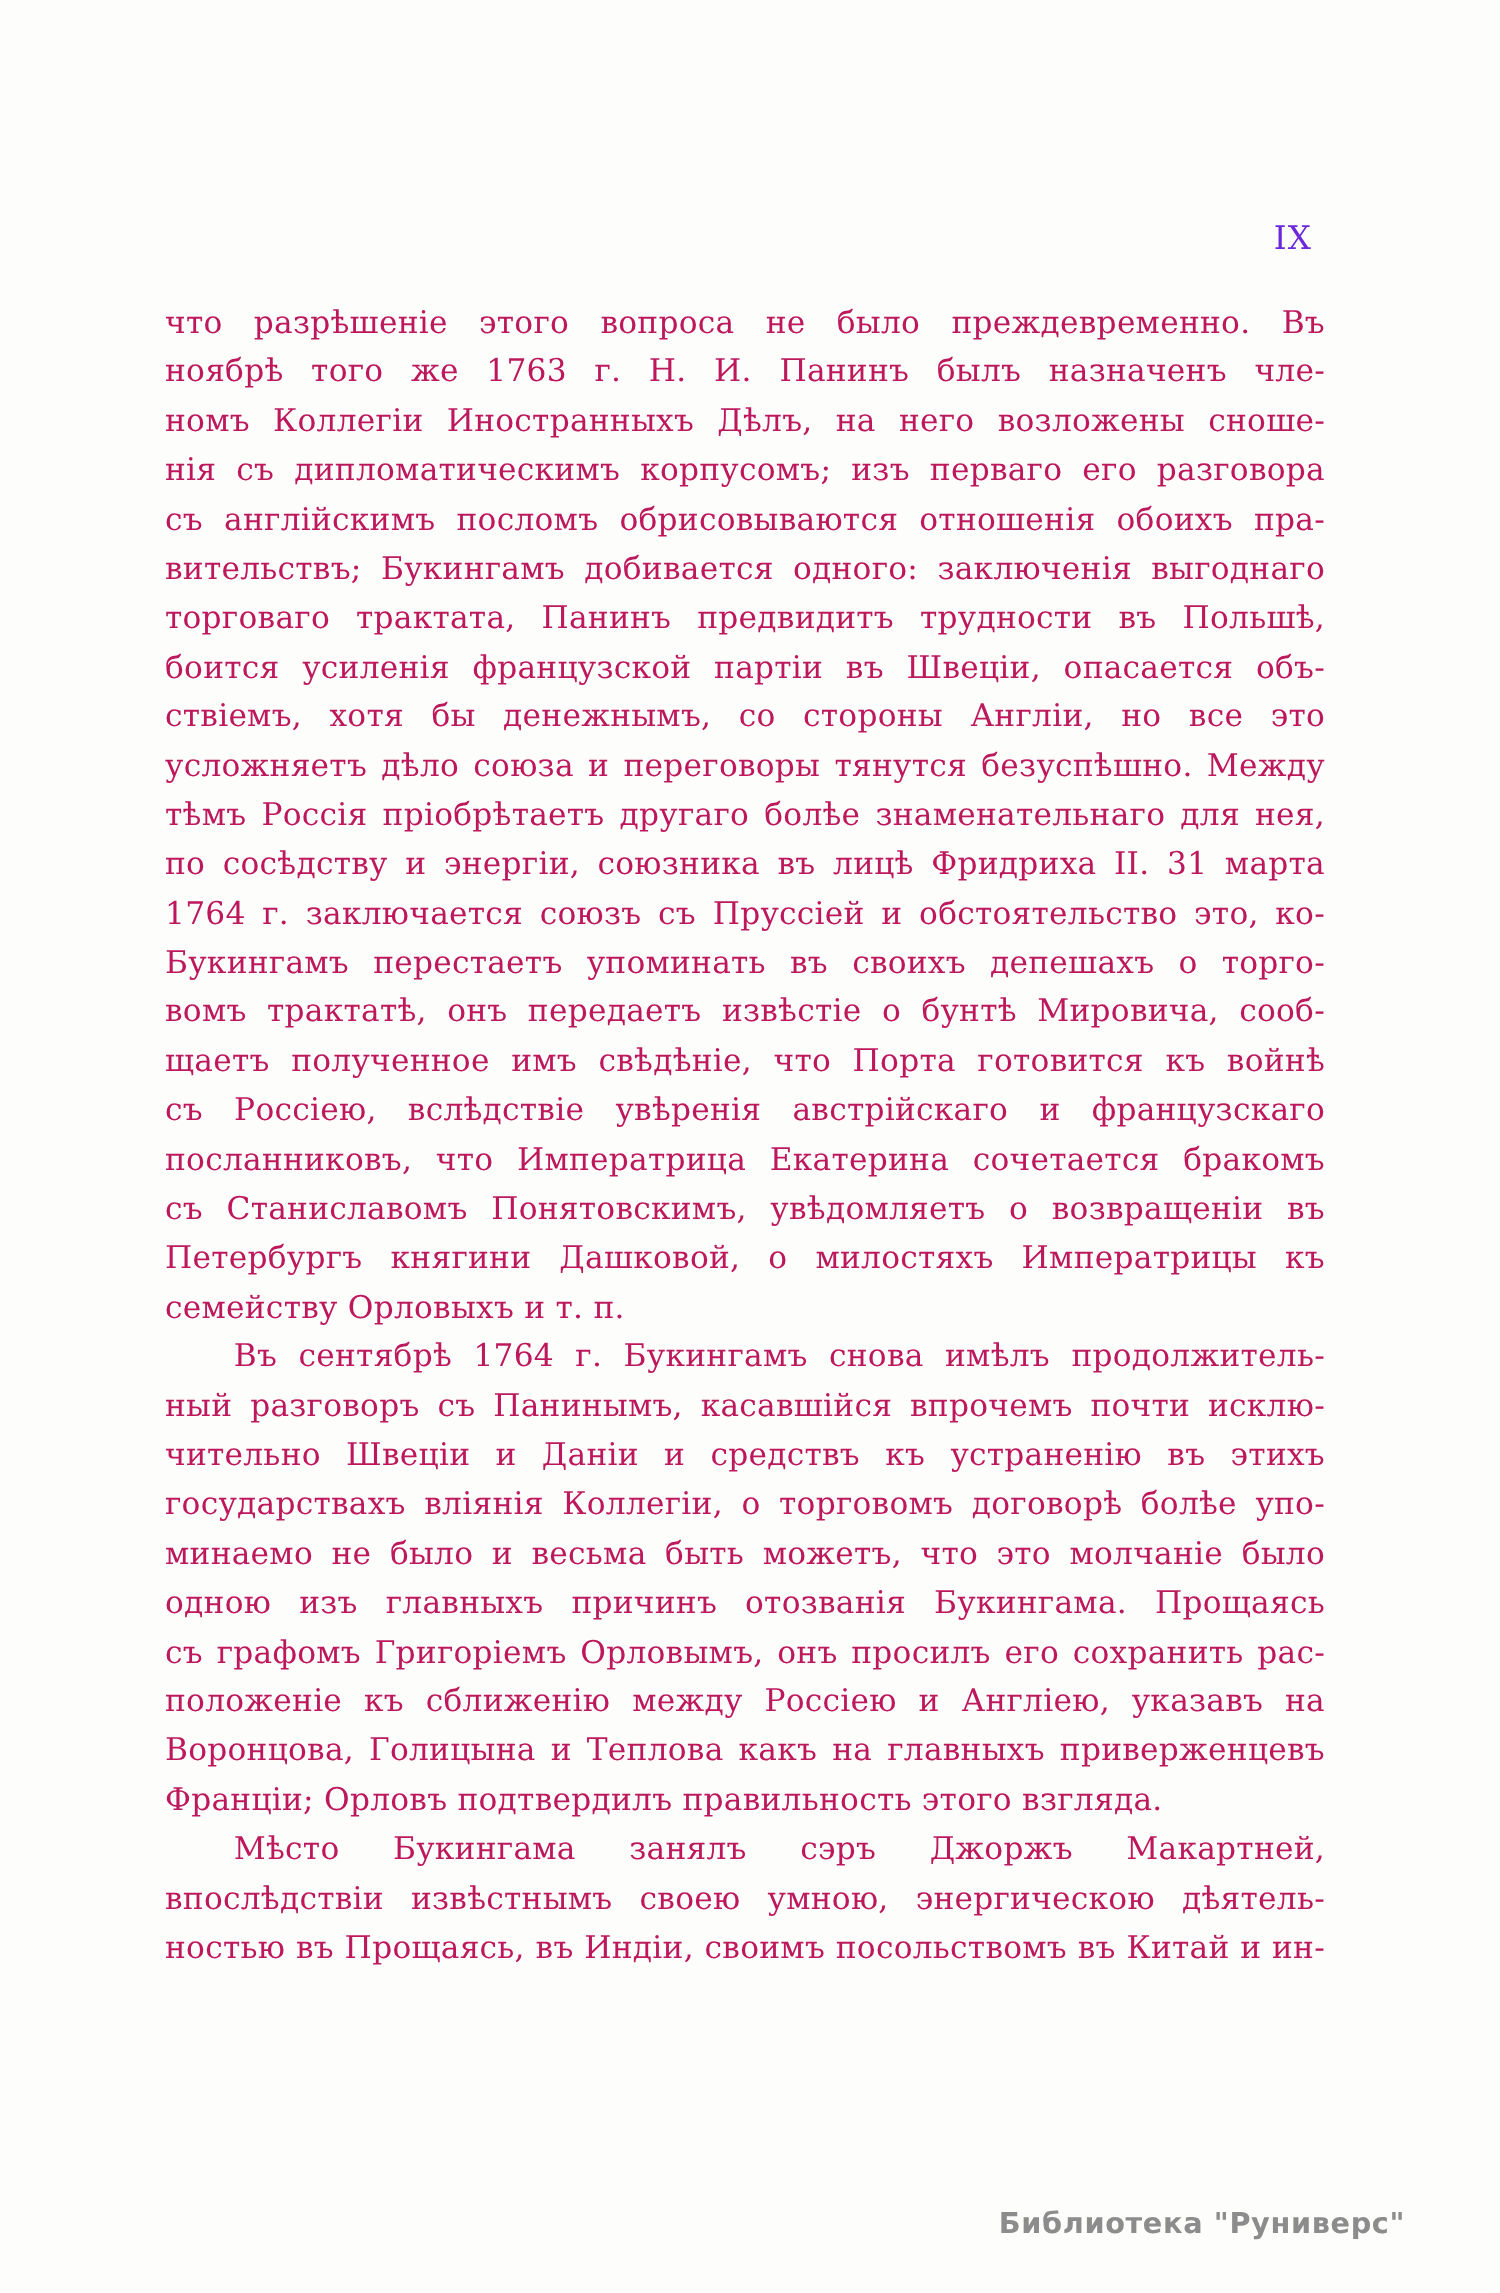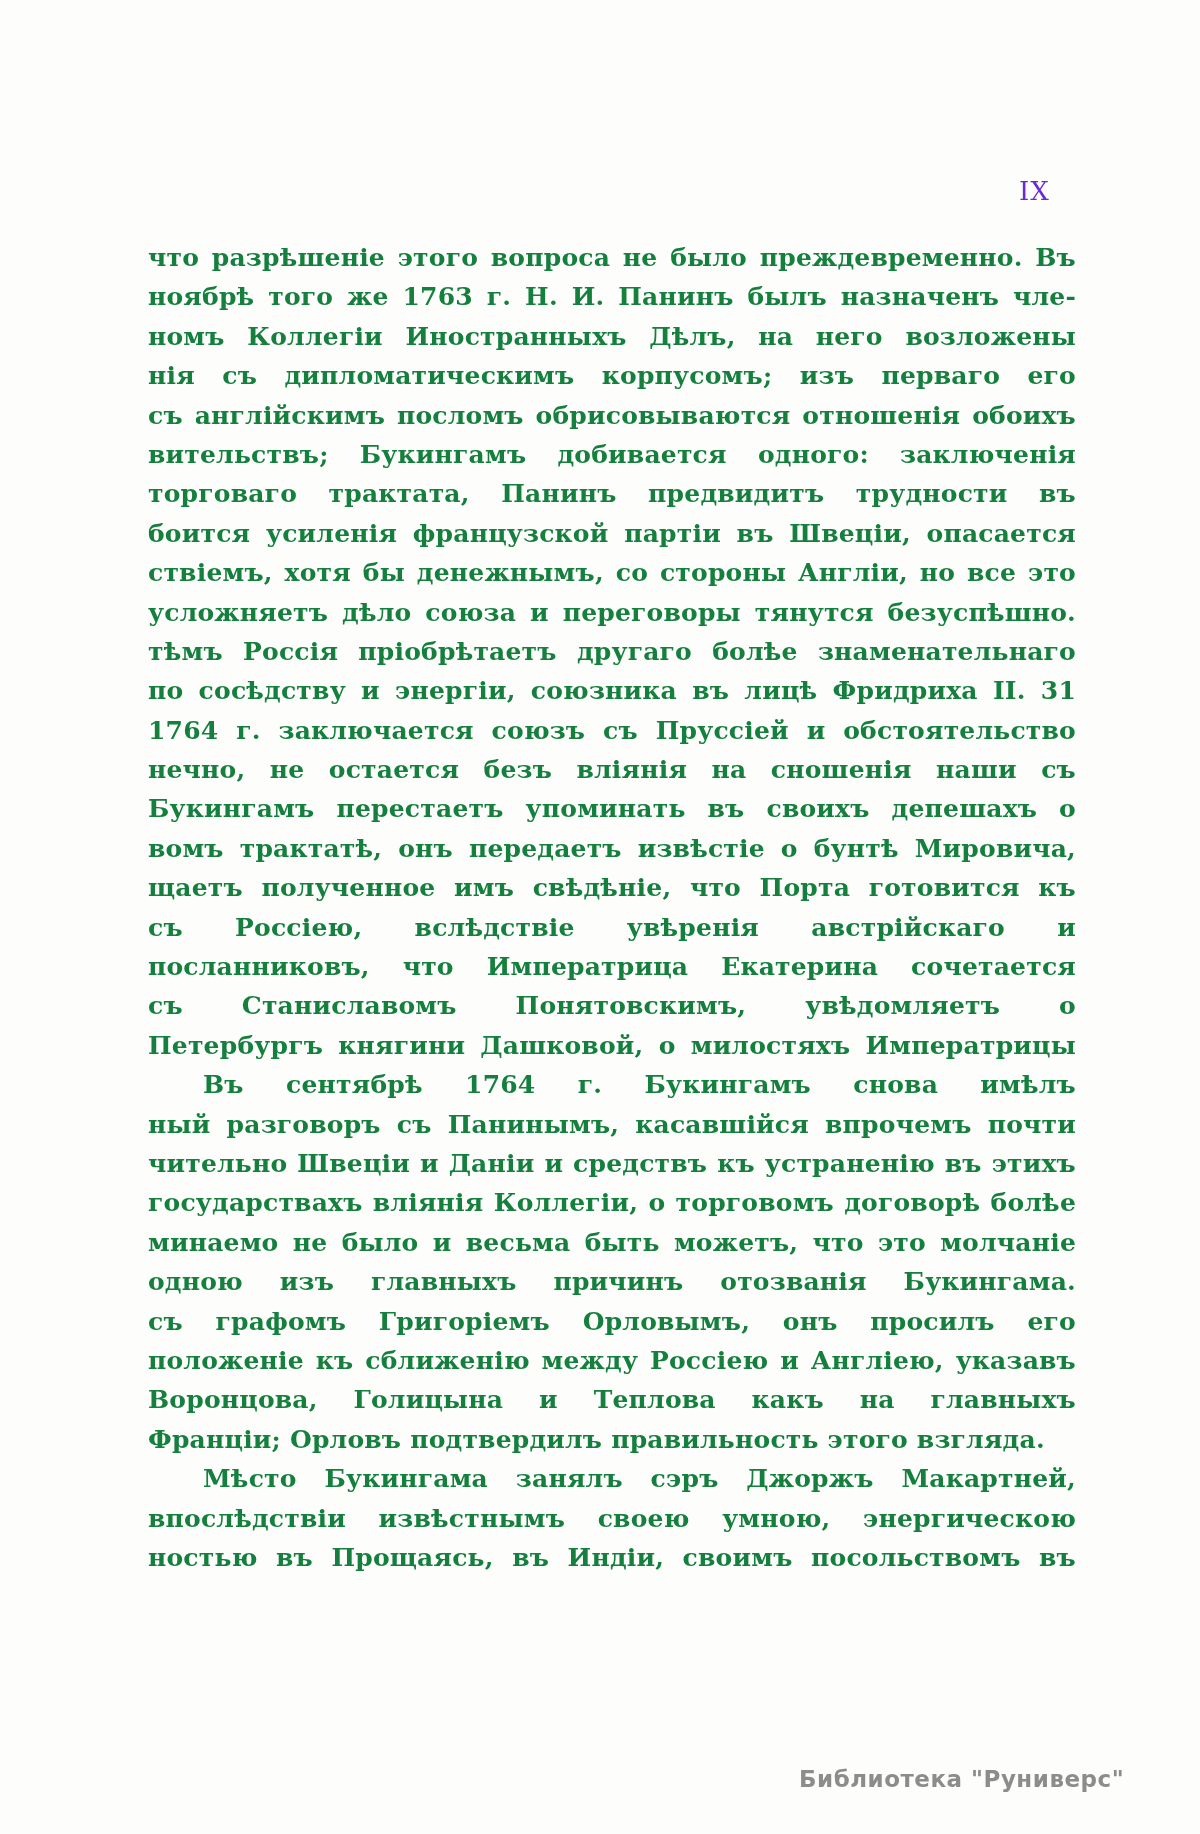--- a/index.html
+++ b/index.html
@@ -24,24 +24,23 @@
     top: 176px;
     left: 1019px;
     font-size: 26px;
     letter-spacing: 1px;
     color: #6d28d9;
     font-family: "DejaVu Serif", serif;
   }
   .text-block {
     position: absolute;
     top: 238px;
-    left: 148px;
+    left: 132px;
     width: 928px;
-    color: #15803d;
-    font-weight: bold;
+    color: #be185d;
   }
   .line {
     font-size: 25px;
     line-height: 39.4px;
     height: 39.4px;
     text-align: justify;
     text-align-last: justify;
     text-justify: inter-word;
     white-space: normal;
     overflow: hidden;
@@ -77,28 +76,28 @@
       <div class="line">нія съ дипломатическимъ корпусомъ; изъ перваго его разговора</div>
       <div class="line">съ англійскимъ посломъ обрисовываются отношенія обоихъ пра-</div>
       <div class="line">вительствъ; Букингамъ добивается одного: заключенія выгоднаго</div>
       <div class="line">торговаго трактата, Панинъ предвидитъ трудности въ Польшѣ,</div>
       <div class="line">боится усиленія французской партіи въ Швеціи, опасается объ-</div>
       <div class="line">ствіемъ, хотя бы денежнымъ, со стороны Англіи, но все это</div>
       <div class="line">усложняетъ дѣло союза и переговоры тянутся безуспѣшно. Между</div>
       <div class="line">тѣмъ Россія пріобрѣтаетъ другаго болѣе знаменательнаго для нея,</div>
       <div class="line">по сосѣдству и энергіи, союзника въ лицѣ Фридриха II. 31 марта</div>
       <div class="line">1764 г. заключается союзъ съ Пруссіей и обстоятельство это, ко-</div>
-      <div class="line">нечно, не остается безъ вліянія на сношенія наши съ Англіей;</div>
       <div class="line">Букингамъ перестаетъ упоминать въ своихъ депешахъ о торго-</div>
       <div class="line">вомъ трактатѣ, онъ передаетъ извѣстіе о бунтѣ Мировича, сооб-</div>
       <div class="line">щаетъ полученное имъ свѣдѣніе, что Порта готовится къ войнѣ</div>
       <div class="line">съ Россіею, вслѣдствіе увѣренія австрійскаго и французскаго</div>
       <div class="line">посланниковъ, что Императрица Екатерина сочетается бракомъ</div>
       <div class="line">съ Станиславомъ Понятовскимъ, увѣдомляетъ о возвращеніи въ</div>
       <div class="line">Петербургъ княгини Дашковой, о милостяхъ Императрицы къ</div>
+      <div class="line para-end">семейству Орловыхъ и т. п.</div>
       <div class="line indent">Въ сентябрѣ 1764 г. Букингамъ снова имѣлъ продолжитель-</div>
       <div class="line">ный разговоръ съ Панинымъ, касавшійся впрочемъ почти исклю-</div>
       <div class="line">чительно Швеціи и Даніи и средствъ къ устраненію въ этихъ</div>
       <div class="line">государствахъ вліянія Коллегіи, о торговомъ договорѣ болѣе упо-</div>
       <div class="line">минаемо не было и весьма быть можетъ, что это молчаніе было</div>
       <div class="line">одною изъ главныхъ причинъ отозванія Букингама. Прощаясь</div>
       <div class="line">съ графомъ Григоріемъ Орловымъ, онъ просилъ его сохранить рас-</div>
       <div class="line">положеніе къ сближенію между Россіею и Англіею, указавъ на</div>
       <div class="line">Воронцова, Голицына и Теплова какъ на главныхъ приверженцевъ</div>
       <div class="line para-end">Франціи; Орловъ подтвердилъ правильность этого взгляда.</div>

